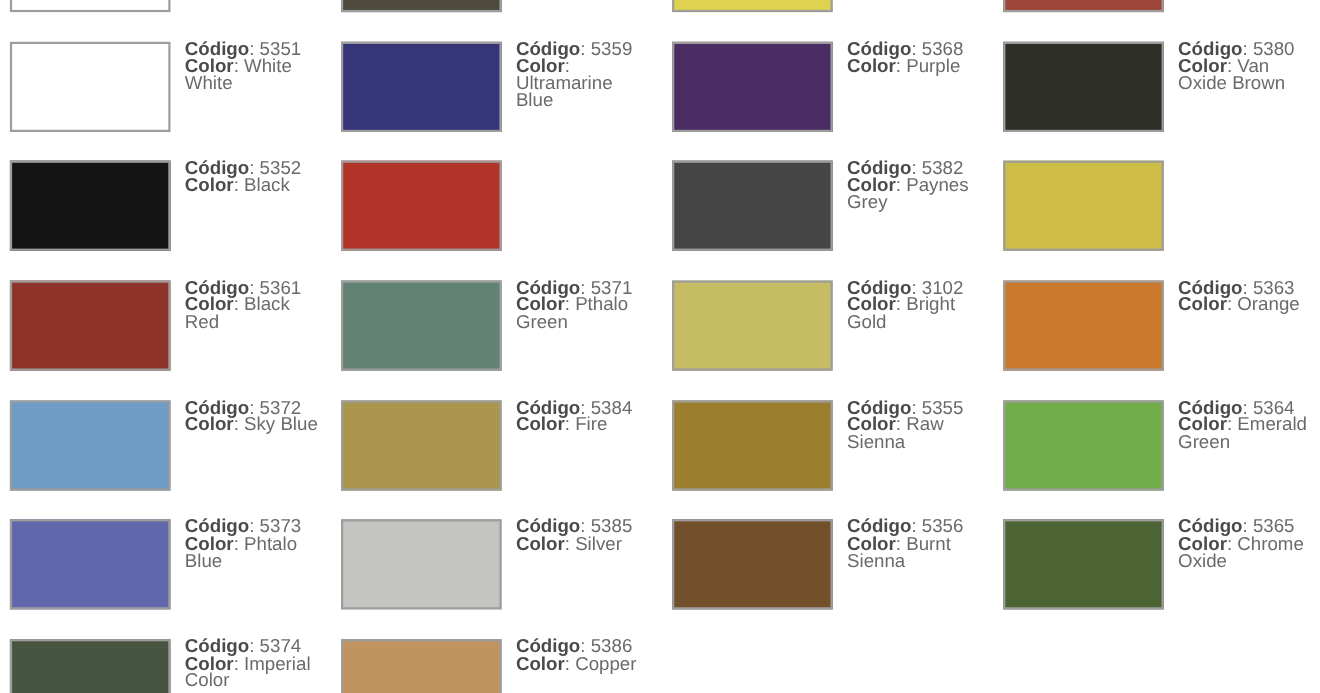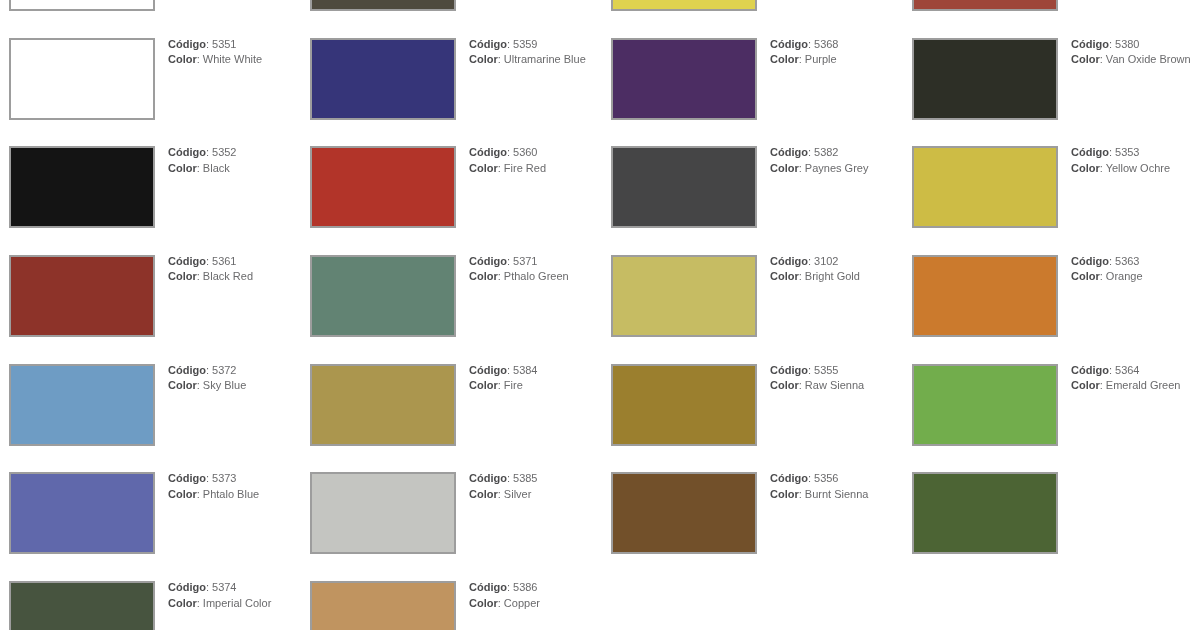--- a/index.html
+++ b/index.html
@@ -48,21 +48,21 @@
     margin-left: 9px;
     margin-top: 0px;
     border: 2px solid #9d9d9d;
     box-sizing: border-box;
     flex: 0 0 auto;
   }
 
   .swatch-label {
     margin-left: 13px;
     margin-top: -1px;
-    font-size: 11px;
+    font-size: 17px;
     line-height: 15.4px;
     color: #58585a;
     width: 125px;
     word-wrap: break-word;
   }
 
   .swatch-label .field {
     font-weight: bold;
     color: #4b4b4d;
   }
@@ -121,38 +121,30 @@
       </div>
       <div class="swatch-cell">
         <div class="swatch-chip" style="background: rgb(20, 20, 20); border-color: rgb(157, 157, 157);"></div>
         <div class="swatch-label">
           <div class="label-line"><span class="field">Código</span><span class="value">: </span><span class="value">5352</span></div>
           <div class="label-line"><span class="field">Color</span><span class="value">: </span><span class="value">Black</span></div>
         </div>
       </div>
       <div class="swatch-cell">
         <div class="swatch-chip" style="background: rgb(178, 52, 41); border-color: rgb(157, 157, 157);"></div>
-        <div class="swatch-label">
-          <div class="label-line"><span class="field">Código</span><span class="value">: </span><span class="value">5360</span></div>
-          <div class="label-line"><span class="field">Color</span><span class="value">: </span><span class="value">Fire Red</span></div>
-        </div>
       </div>
       <div class="swatch-cell">
         <div class="swatch-chip" style="background: rgb(69, 69, 70); border-color: rgb(157, 157, 157);"></div>
         <div class="swatch-label">
           <div class="label-line"><span class="field">Código</span><span class="value">: </span><span class="value">5382</span></div>
           <div class="label-line"><span class="field">Color</span><span class="value">: </span><span class="value">Paynes Grey</span></div>
         </div>
       </div>
       <div class="swatch-cell">
         <div class="swatch-chip" style="background: rgb(205, 188, 69); border-color: rgb(157, 157, 157);"></div>
-        <div class="swatch-label">
-          <div class="label-line"><span class="field">Código</span><span class="value">: </span><span class="value">5353</span></div>
-          <div class="label-line"><span class="field">Color</span><span class="value">: </span><span class="value">Yellow Ochre</span></div>
-        </div>
       </div>
       <div class="swatch-cell">
         <div class="swatch-chip" style="background: rgb(141, 51, 41); border-color: rgb(157, 157, 157);"></div>
         <div class="swatch-label">
           <div class="label-line"><span class="field">Código</span><span class="value">: </span><span class="value">5361</span></div>
           <div class="label-line"><span class="field">Color</span><span class="value">: </span><span class="value">Black Red</span></div>
         </div>
       </div>
       <div class="swatch-cell">
         <div class="swatch-chip" style="background: rgb(98, 131, 115); border-color: rgb(157, 157, 157);"></div>
@@ -219,20 +211,24 @@
       </div>
       <div class="swatch-cell">
         <div class="swatch-chip" style="background: rgb(114, 80, 42); border-color: rgb(157, 157, 157);"></div>
         <div class="swatch-label">
           <div class="label-line"><span class="field">Código</span><span class="value">: </span><span class="value">5356</span></div>
           <div class="label-line"><span class="field">Color</span><span class="value">: </span><span class="value">Burnt Sienna</span></div>
         </div>
       </div>
       <div class="swatch-cell">
         <div class="swatch-chip" style="background: rgb(76, 100, 52); border-color: rgb(157, 157, 157);"></div>
+        <div class="swatch-label">
+          <div class="label-line"><span class="field">Código</span><span class="value">: </span><span class="value">5365</span></div>
+          <div class="label-line"><span class="field">Color</span><span class="value">: </span><span class="value">Chrome Oxide</span></div>
+        </div>
       </div>
       <div class="swatch-cell">
         <div class="swatch-chip" style="background: rgb(71, 84, 63); border-color: rgb(157, 157, 157);"></div>
         <div class="swatch-label">
           <div class="label-line"><span class="field">Código</span><span class="value">: </span><span class="value">5374</span></div>
           <div class="label-line"><span class="field">Color</span><span class="value">: </span><span class="value">Imperial Color</span></div>
         </div>
       </div>
       <div class="swatch-cell">
         <div class="swatch-chip" style="background: rgb(192, 148, 96); border-color: rgb(157, 157, 157);"></div>

